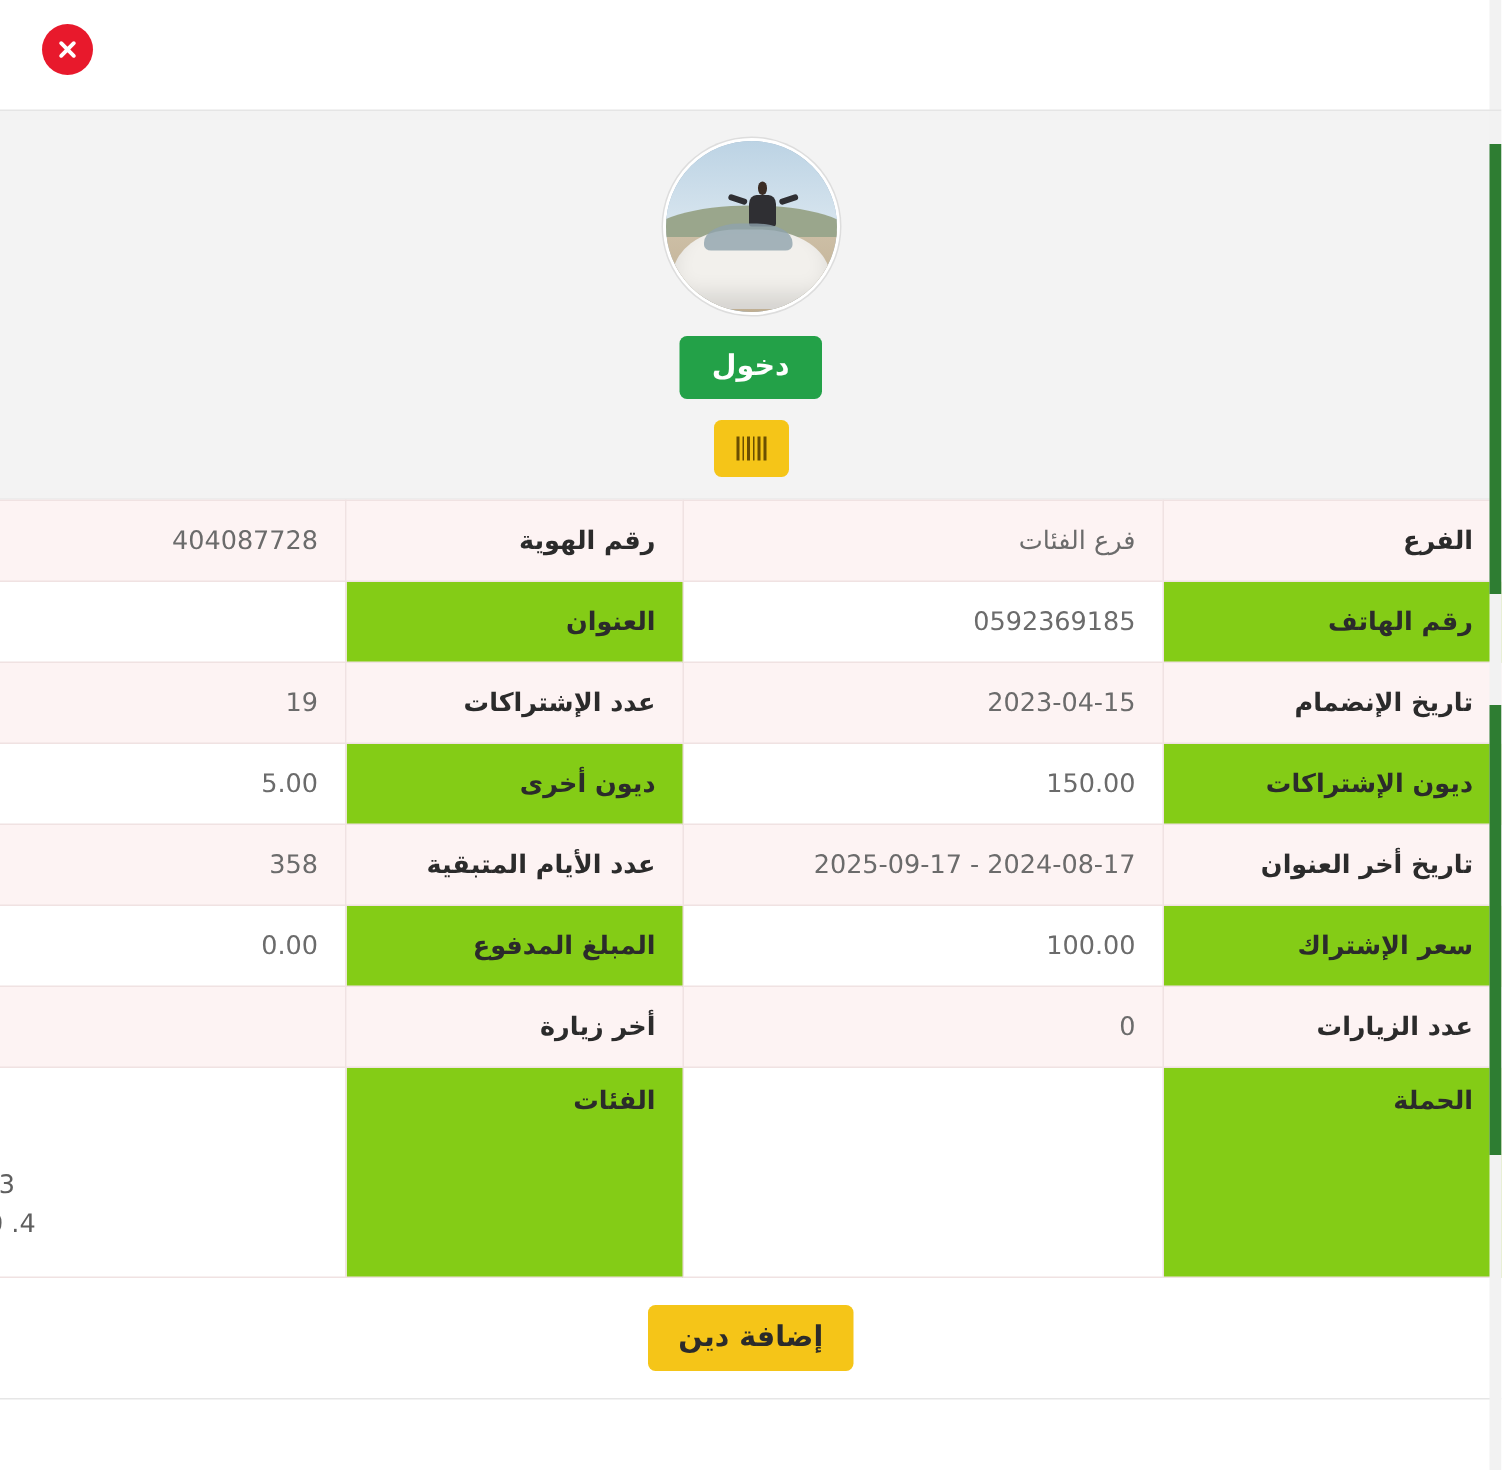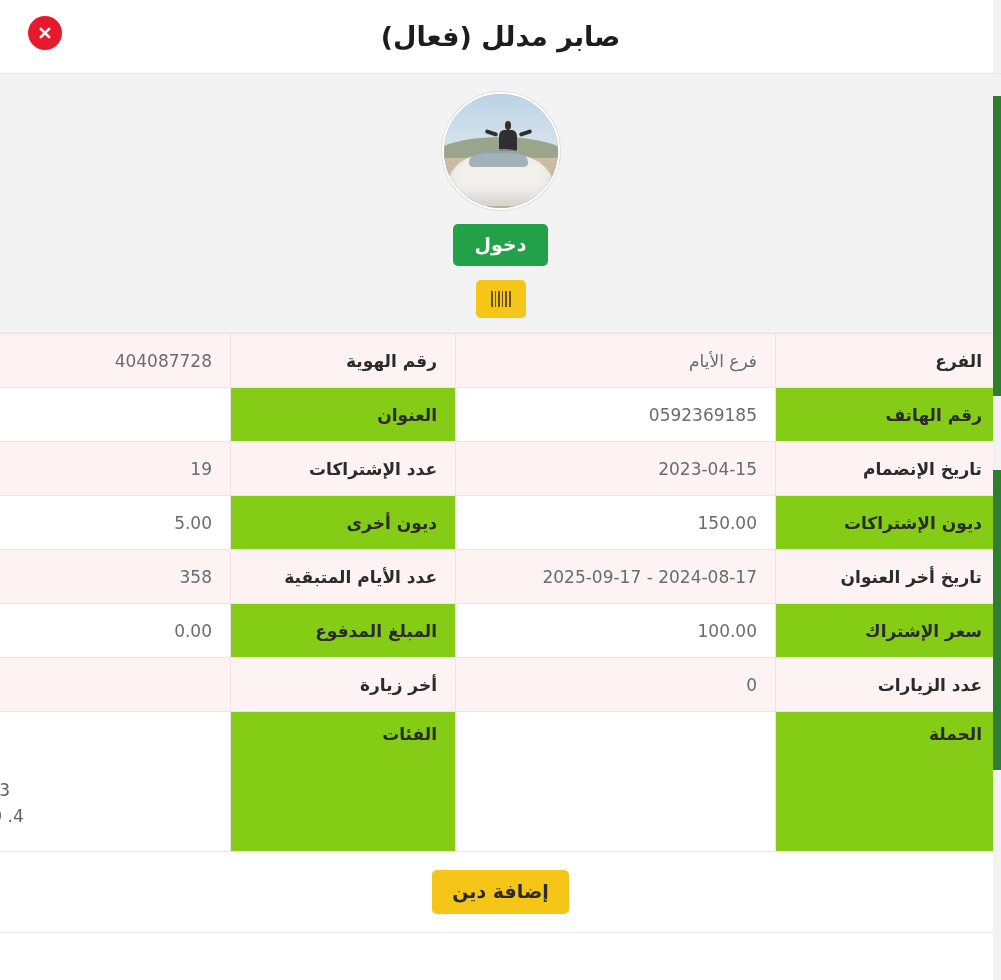--- a/index.html
+++ b/index.html
@@ -243,21 +243,20 @@
   <div class="edge-strip"></div>
   <div class="edge-green a"></div>
   <div class="edge-green b"></div>
 
   <div class="modal-header">
     <button class="close-btn">
       <svg width="18" height="18" viewBox="0 0 18 18" aria-hidden="true">
         <path d="M4.8 4.8 L13.2 13.2 M13.2 4.8 L4.8 13.2" stroke="#ffffff" stroke-width="2.6" stroke-linecap="round"></path>
       </svg>
     </button>
-    <div class="modal-title">صابر مدلل (فعال)</div>
   </div>
 
   <div class="profile-block">
     <div class="avatar">
       <div class="sky"></div>
       <div class="hill"></div>
       <div class="person">
         <div class="head"></div>
         <div class="body"></div>
         <div class="arm-l"></div>
@@ -278,21 +277,21 @@
           <rect x="20" y="2" width="2" height="16"></rect>
         </g>
       </svg>
     </button>
   </div>
 
   <table class="info-table">
     <tbody>
       <tr class="alt">
         <td class="label">الفرع</td>
-        <td class="value">فرع الأيام</td>
+        <td class="value">فرع الفئات</td>
         <td class="label">رقم الهوية</td>
         <td class="value">404087728</td>
       </tr>
       <tr class="plain">
         <td class="label">رقم الهاتف</td>
         <td class="value">0592369185</td>
         <td class="label">العنوان</td>
         <td class="value"></td>
       </tr>
       <tr class="alt">

